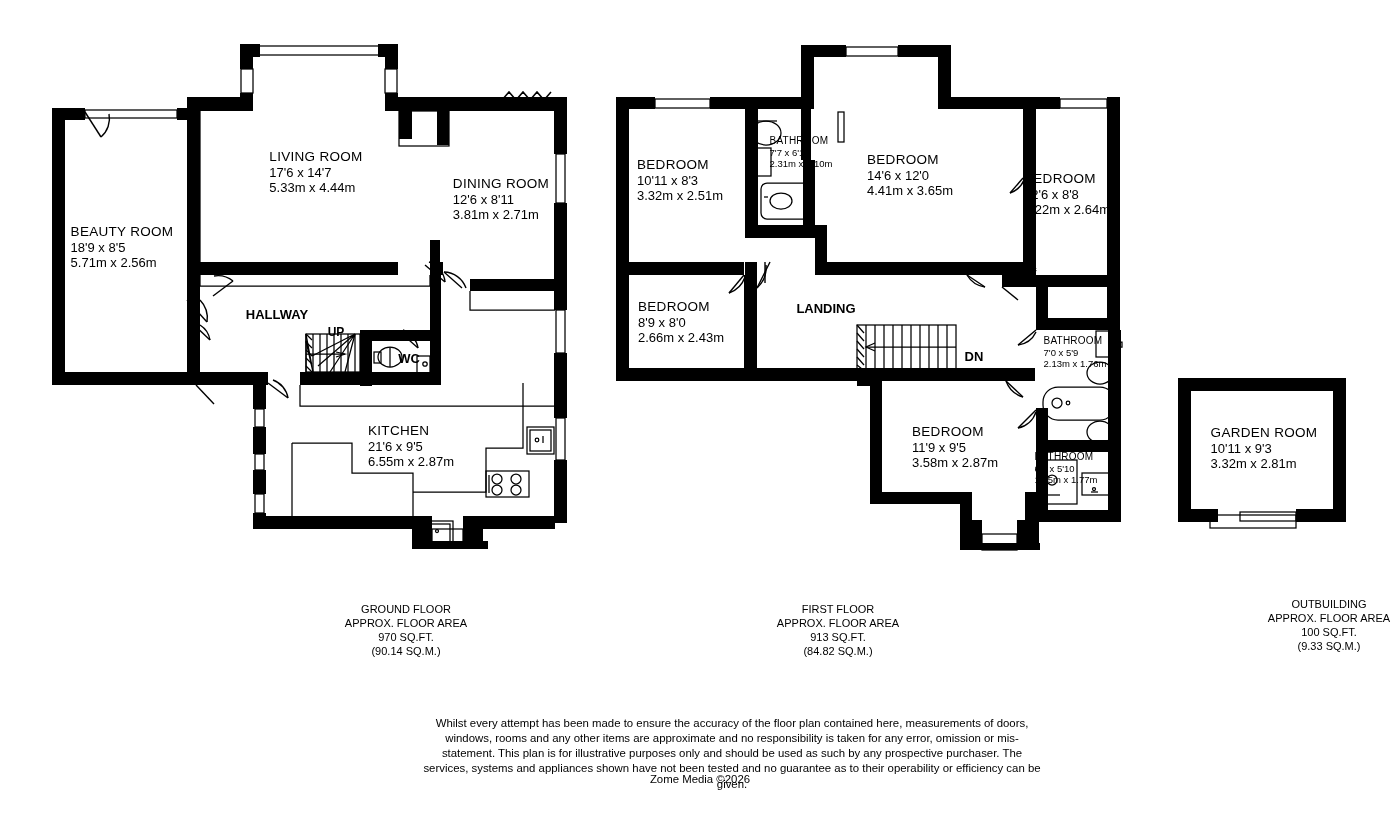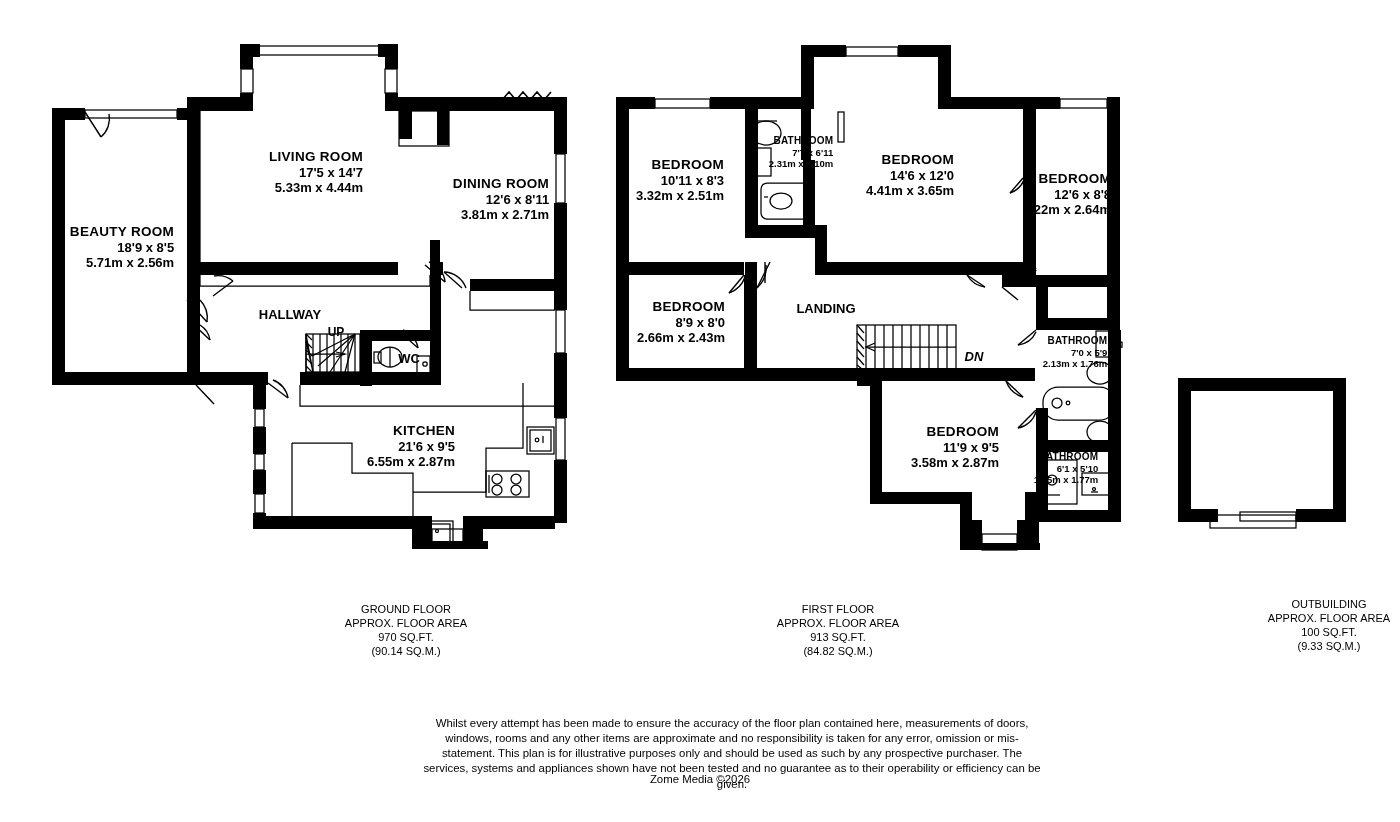--- a/index.html
+++ b/index.html
@@ -10,25 +10,25 @@
     color:#000;
     position:relative;
     overflow:hidden;
   }
   #plan-root{position:absolute;left:0;top:0;width:1400px;height:822px;}
   svg.planlayer{position:absolute;left:0;top:0;width:1400px;height:822px;}
 
   
   .room-label{
     position:absolute;
-    text-align:right;
+    text-align:left;
     line-height:1.18;
     white-space:nowrap;
     transform:translate(-50%,-50%);
-    font-weight:bold;
+    font-weight:normal;
   }
   .room-label .rname{font-size:13.5px;letter-spacing:.3px;}
   .room-label .rdim{font-size:13px;}
   .room-label.small .rname{font-size:10px;letter-spacing:.2px;}
   .room-label.small .rdim{font-size:9.5px;}
   .tag{
     position:absolute;
     font-weight:bold;
     font-size:13px;
     transform:translate(-50%,-50%);
@@ -254,34 +254,34 @@
     </g>
   </svg>
 
   <div class="room-label" style="left:122px;top:247px;">
     <div class="rname">BEAUTY ROOM</div>
     <div class="rdim">18'9 x 8'5</div>
     <div class="rdim">5.71m x 2.56m</div>
   </div>
   <div class="room-label" style="left:316px;top:172px;">
     <div class="rname">LIVING ROOM</div>
-    <div class="rdim">17'5 x 14'7</div>
+    <div class="rdim">17'6 x 14'7</div>
     <div class="rdim">5.33m x 4.44m</div>
   </div>
   <div class="room-label" style="left:501px;top:199px;">
     <div class="rname">DINING ROOM</div>
     <div class="rdim">12'6 x 8'11</div>
     <div class="rdim">3.81m x 2.71m</div>
   </div>
   <div class="room-label" style="left:411px;top:446px;">
     <div class="rname">KITCHEN</div>
     <div class="rdim">21'6 x 9'5</div>
     <div class="rdim">6.55m x 2.87m</div>
   </div>
-  <div class="tag" style="left:282px;top:314px;padding-left:16px;">HALLWAY</div>
+  <div class="tag" style="left:269px;top:314px;padding-left:16px;">HALLWAY</div>
   <div class="tag sm" style="left:336px;top:332px;">UP</div>
   <div class="tag" style="left:409px;top:358px;">WC</div>
 
   <svg class="planlayer" viewBox="0 0 1400 822" xmlns="http://www.w3.org/2000/svg">
     <g fill="#000000" stroke="none">
 
       <rect x="616" y="97" width="13" height="283"></rect>
       <rect x="616" y="97" width="39" height="12"></rect>
       <rect x="710" y="97" width="35" height="12"></rect>
 
@@ -462,37 +462,42 @@
     <div class="rname">BEDROOM</div>
     <div class="rdim">11'9 x 9'5</div>
     <div class="rdim">3.58m x 2.87m</div>
   </div>
   <div class="room-label small" style="left:1066px;top:468px;">
     <div class="rname">BATHROOM</div>
     <div class="rdim">6'1 x 5'10</div>
     <div class="rdim">1.85m x 1.77m</div>
   </div>
   <div class="tag" style="left:826px;top:308px;">LANDING</div>
-  <div class="tag" style="left:974px;top:356px;font-style:italic;">DN</div>
+  <div class="tag" style="left:974px;top:356px;">DN</div>
 
   <svg class="planlayer" viewBox="0 0 1400 822" xmlns="http://www.w3.org/2000/svg">
     <g fill="#000000" stroke="none">
       <rect x="1178" y="378" width="13" height="144"></rect>
       <rect x="1178" y="378" width="168" height="13"></rect>
       <rect x="1333" y="378" width="13" height="144"></rect>
       <rect x="1178" y="509" width="32" height="13"></rect>
       <rect x="1296" y="509" width="50" height="13"></rect>
       <rect x="1210" y="509" width="8" height="13"></rect>
     </g>
     <g fill="none" stroke="#000000" stroke-width="1.25">
       <rect x="1240" y="512" width="56" height="9"></rect>
       <rect x="1210" y="515" width="86" height="13"></rect>
     </g>
   </svg>
 
+  <div class="room-label" style="left:1264px;top:448px;">
+    <div class="rname">GARDEN ROOM</div>
+    <div class="rdim">10'11 x 9'3</div>
+    <div class="rdim">3.32m x 2.81m</div>
+  </div>
 
   <div class="caption" style="left:406px;top:603px;">
     <div>GROUND FLOOR</div>
     <div>APPROX. FLOOR AREA</div>
     <div>970 SQ.FT.</div>
     <div>(90.14 SQ.M.)</div>
   </div>
   <div class="caption" style="left:838px;top:603px;">
     <div>FIRST FLOOR</div>
     <div>APPROX. FLOOR AREA</div>

